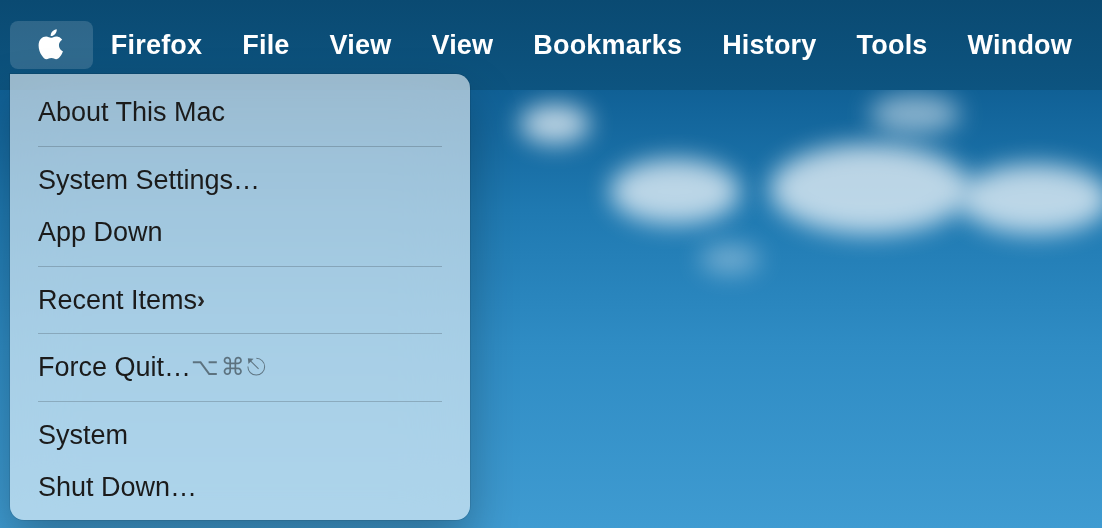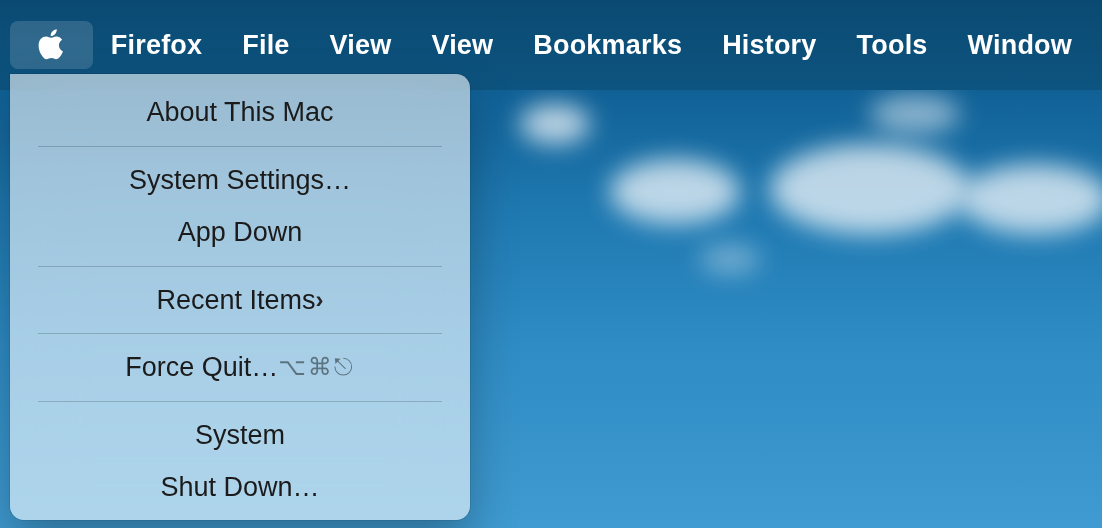--- a/index.html
+++ b/index.html
@@ -78,21 +78,21 @@
       backdrop-filter: blur(30px);
       -webkit-backdrop-filter: blur(30px);
       border-radius: 0 0 14px 14px;
       border-top-right-radius: 14px;
       box-shadow: 0 24px 48px rgba(0,0,0,0.28), 0 0 0 0.8px rgba(0,0,0,0.12);
       padding: 12px 0 6px 0;
     }
     .dropdown-item {
       display: flex;
       align-items: center;
-      justify-content: center;
+      justify-content: flex-start;
       padding: 6px 28px 6px 28px;
       font-size: 27px;
       color: #1b1b1b;
       cursor: default;
       line-height: 1.5;
     }
     .dropdown-separator {
       height: 1px;
       background: rgba(0,0,0,0.18);
       margin: 7px 28px;

